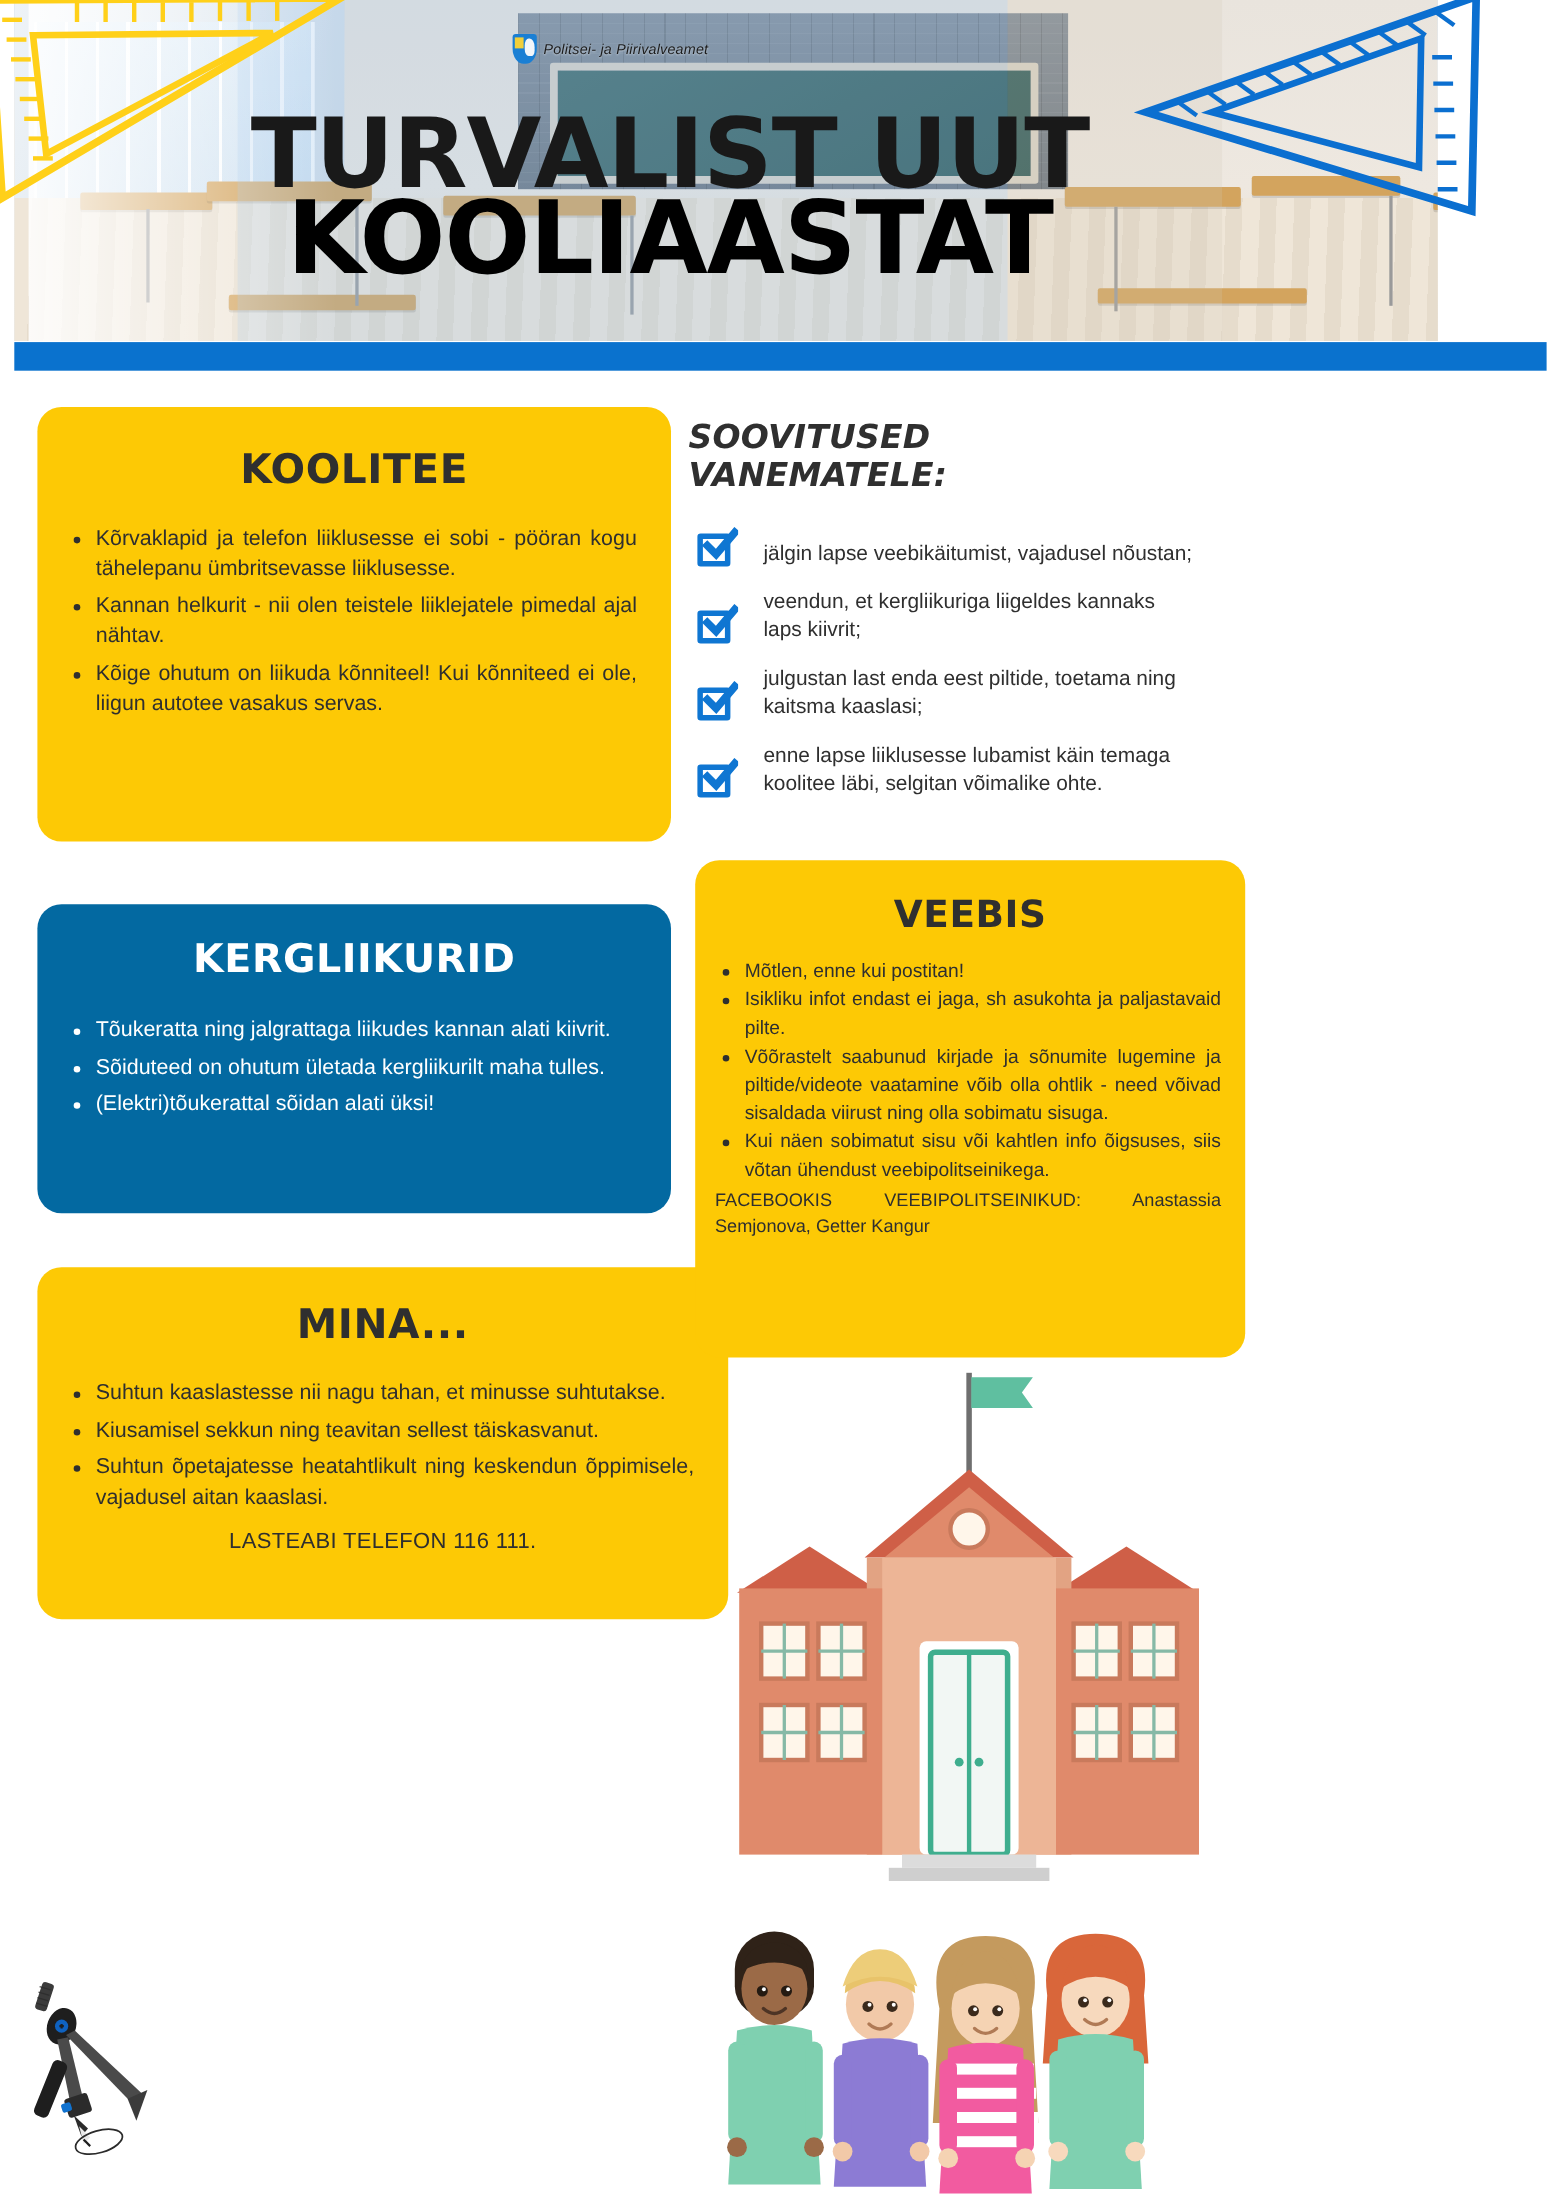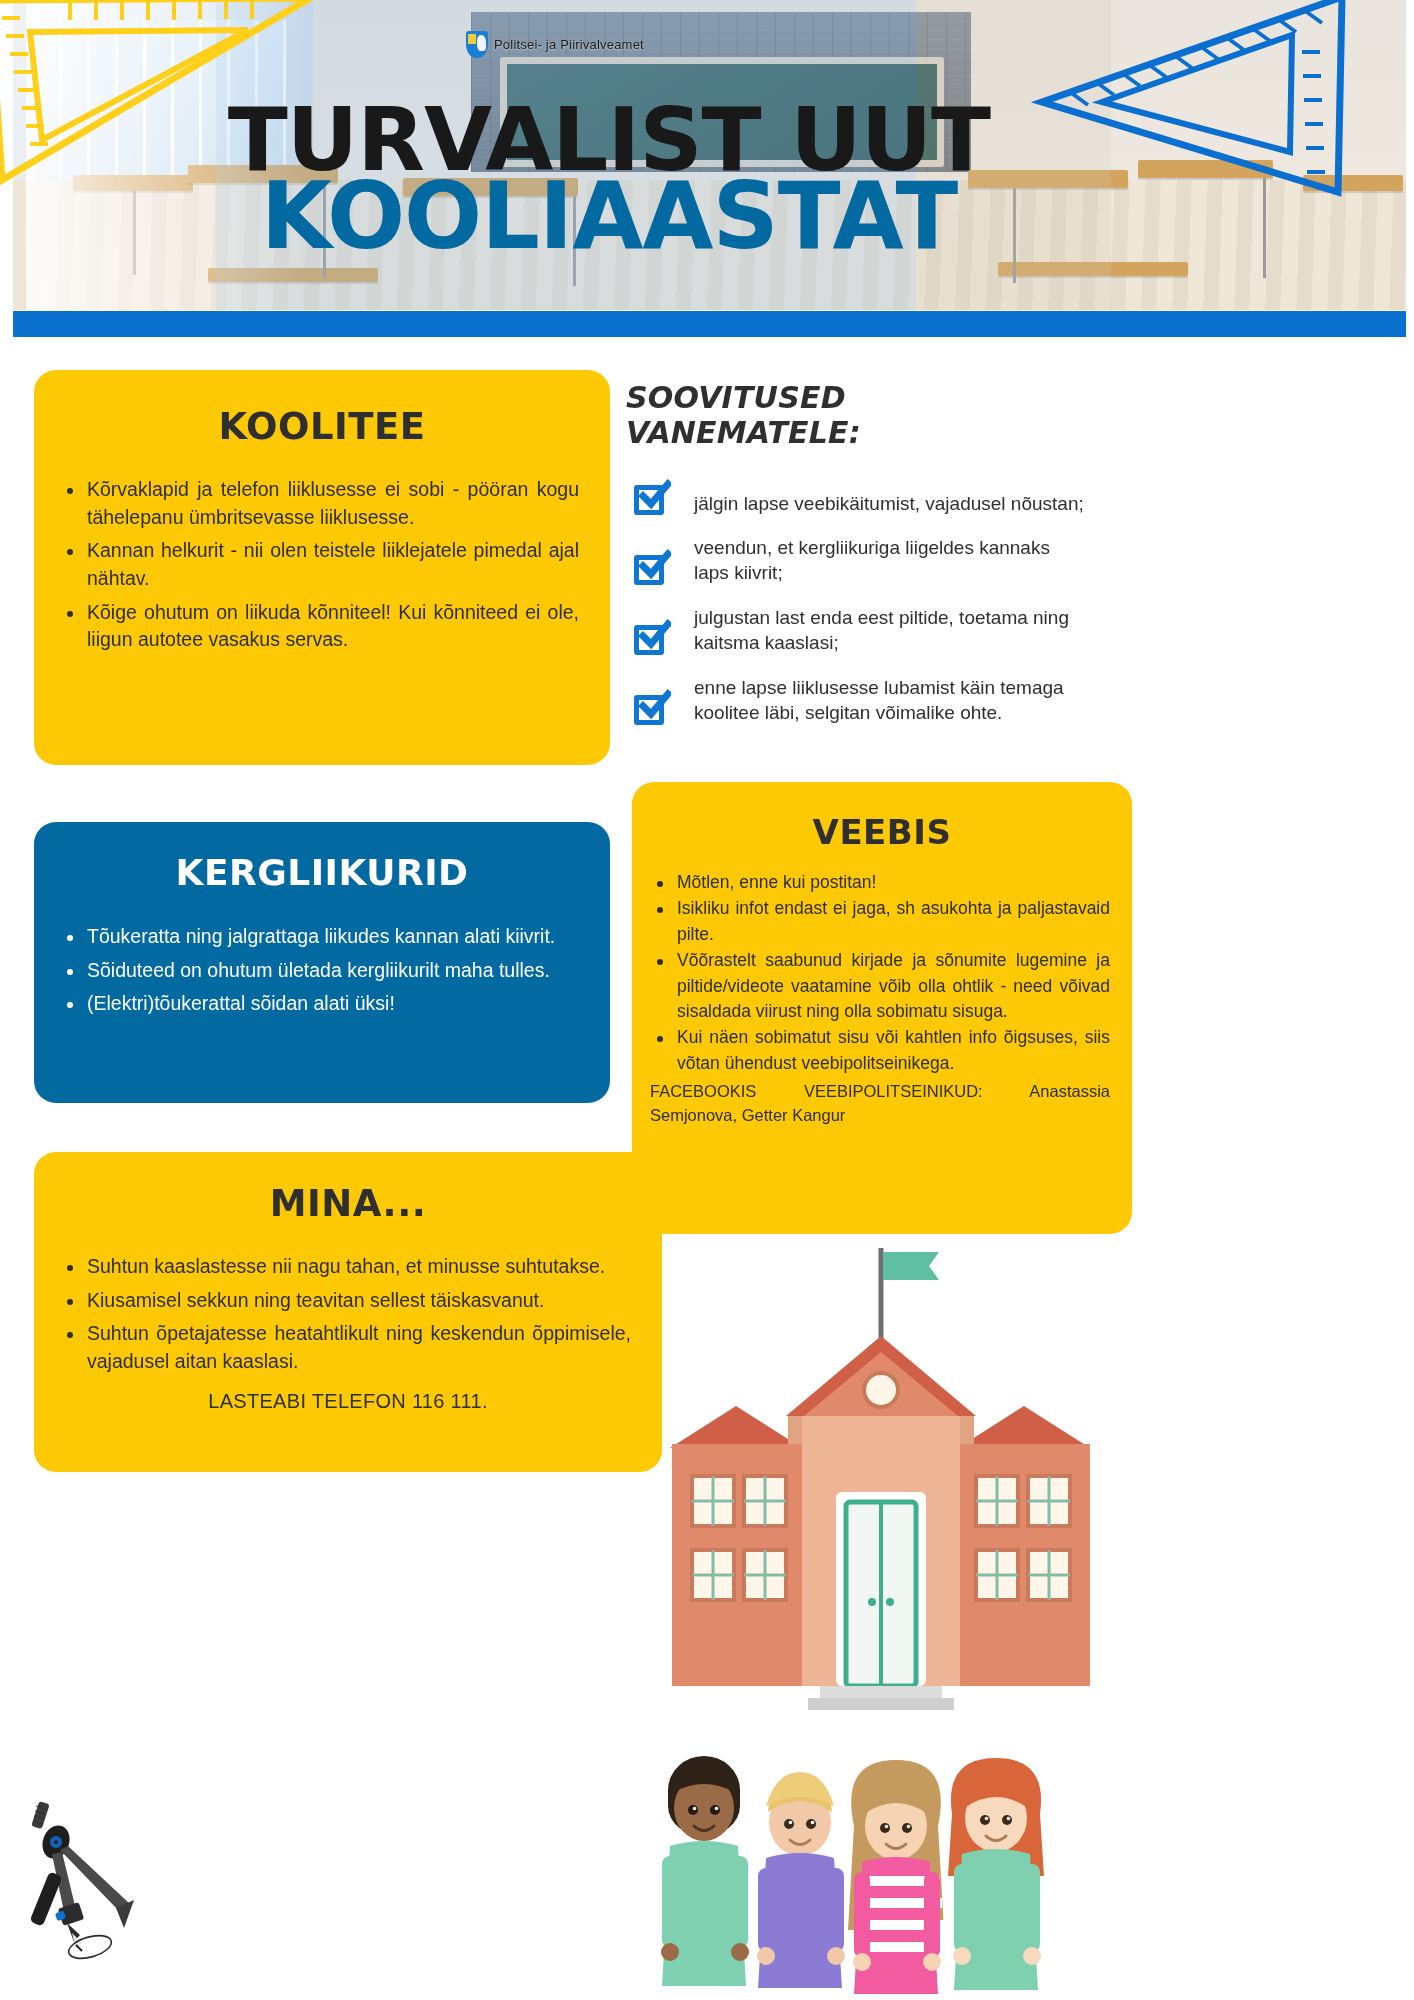--- a/index.html
+++ b/index.html
@@ -10,24 +10,25 @@
     position:relative;
     overflow:hidden;
   }
 
   
   .hero {
     position:absolute; left:0; top:0; width:1414px; height:340px;
     overflow:hidden;
   }
   .hero-bg {
-    position:absolute; left:13px; top:0; width:1393px; height:310px;
+    position:absolute; left:13px; top:0; width:1294px; height:310px;
     background:
       linear-gradient(to bottom, #c9d7e4 0%, #dfe7ee 18%, #e8e2da 40%, #ece4d8 60%, #e6ddd0 100%);
     overflow:hidden;
+    font-style:italic;
   }
   
   .wall-left {
     position:absolute; left:0; top:0; width:300px; height:100%;
     background:linear-gradient(110deg,#eef3f7 0%,#dde6ee 55%,#cdd9e4 100%);
   }
   .window-grid {
     position:absolute; left:18px; top:20px; width:255px; height:220px;
     background:
       repeating-linear-gradient(to right, rgba(255,255,255,0.85) 0 3px, rgba(190,215,235,0.35) 3px 28px),
@@ -105,21 +106,21 @@
   .title-block {
     position:absolute; left:0; top:100px; width:1218px; z-index:8;
     text-align:center;
   }
   .title-line1, .title-line2 {
     font-family:"DejaVu Sans", sans-serif;
     font-weight:bold; letter-spacing:-1px;
     line-height:.92; text-transform:uppercase;
   }
   .title-line1 { font-size:88px; color:#191919; }
-  .title-line2 { font-size:92px; color:#0369a1; margin-top:-6px; }
+  .title-line2 { font-size:92px; color:#000000; margin-top:-6px; }
 
   
   .card { position:absolute; border-radius:22px; }
   .card-yellow { background:#fdc905; }
   .card-blue   { background:#0369a1; }
 
   .card-title {
     font-family:"DejaVu Sans", sans-serif;
     font-weight:bold; text-align:center; letter-spacing:.5px;
   }

